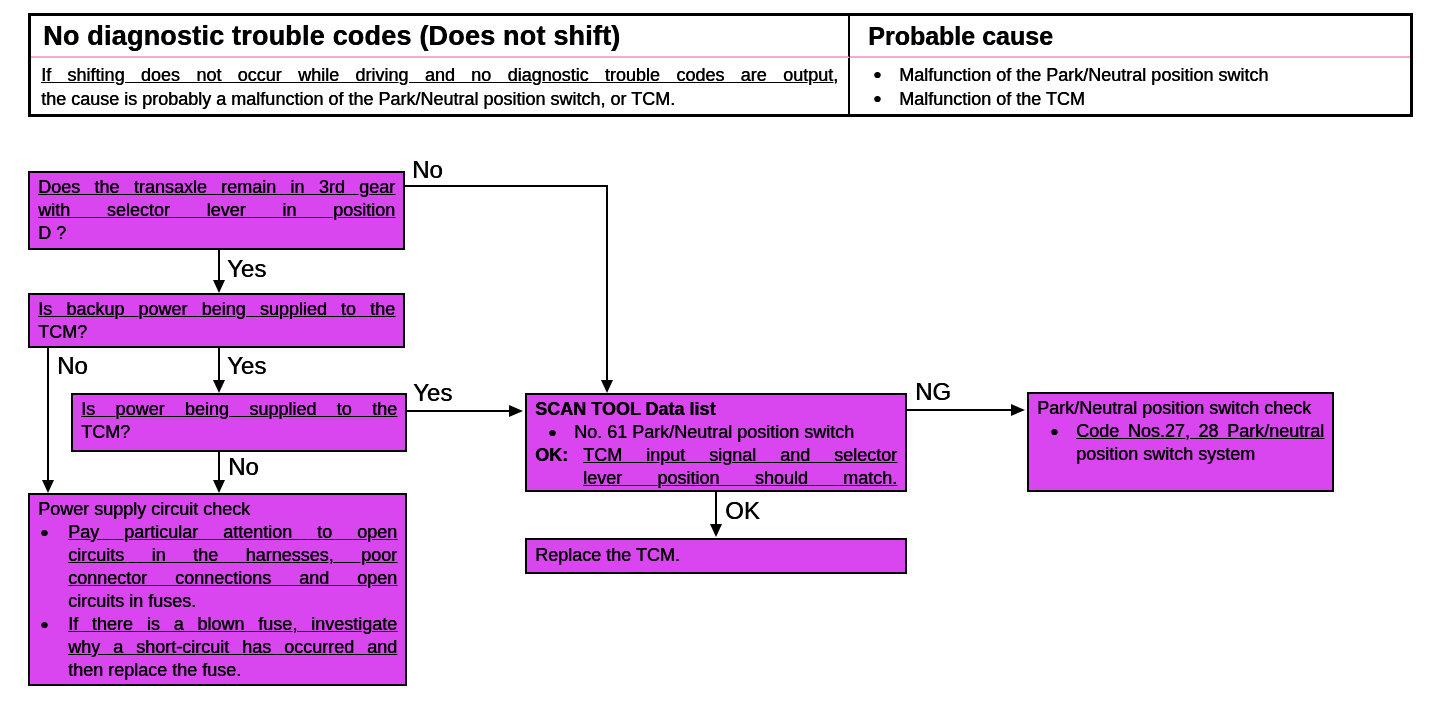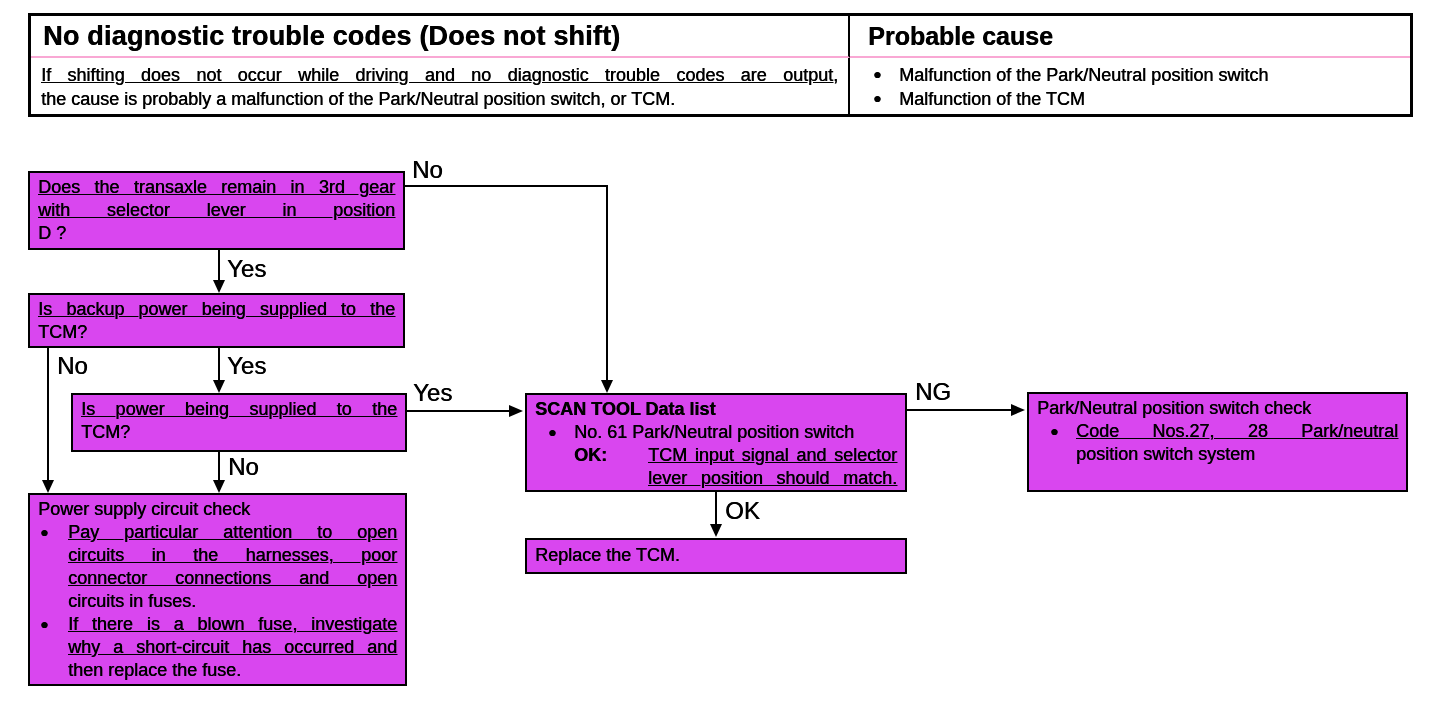--- a/index.html
+++ b/index.html
@@ -25,21 +25,21 @@
   .box{
     position:absolute;border:2px solid #000;box-sizing:border-box;background:#d946ef;
     font-size:18px;line-height:23px;padding:3px 8px 0 8px;
   }
   .jl{text-align:justify;text-justify:inter-word;text-align-last:justify;text-decoration:underline;}
   .bold{font-weight:bold;}
   .brow{display:flex;}
   .bg{flex:0 0 26px;margin-left:13px;font-size:14px;line-height:23px;}
   .brow.pw .bg{margin-left:2px;flex-basis:28px;}
   .btext{flex:1;min-width:0;}
-  .okrow{display:flex;margin-left:39px;gap:26px;}
+  .okrow{display:flex;}
   .oklab{flex:0 0 48px;font-weight:bold;}
   .oktxt{flex:1;min-width:0;}
   
   .ln{position:absolute;background:#000;}
   .ahd{position:absolute;width:0;height:0;
        border-left:6px solid transparent;border-right:6px solid transparent;
        border-top:13px solid #000;}
   .ahr{position:absolute;width:0;height:0;
        border-top:6px solid transparent;border-bottom:6px solid transparent;
        border-left:14px solid #000;}
@@ -122,21 +122,21 @@
         <div class="jl">TCM input signal and selector</div>
         <div class="jl">lever position should match.</div>
       </span>
     </div>
   </div>
 
   <div class="box" style="left:525px;top:538px;width:382px;height:36px;padding-top:4px">
     <div>Replace the TCM.</div>
   </div>
 
-  <div class="box" style="left:1027px;top:392px;width:381px;height:100px">
+  <div class="box" style="left:1027px;top:392px;width:307px;height:100px">
     <div>Park/Neutral position switch check</div>
     <div class="brow">
       <span class="bg">●</span>
       <span class="btext">
         <div class="jl">Code Nos.27, 28 Park/neutral</div>
         <div>position switch system</div>
       </span>
     </div>
   </div>
 

